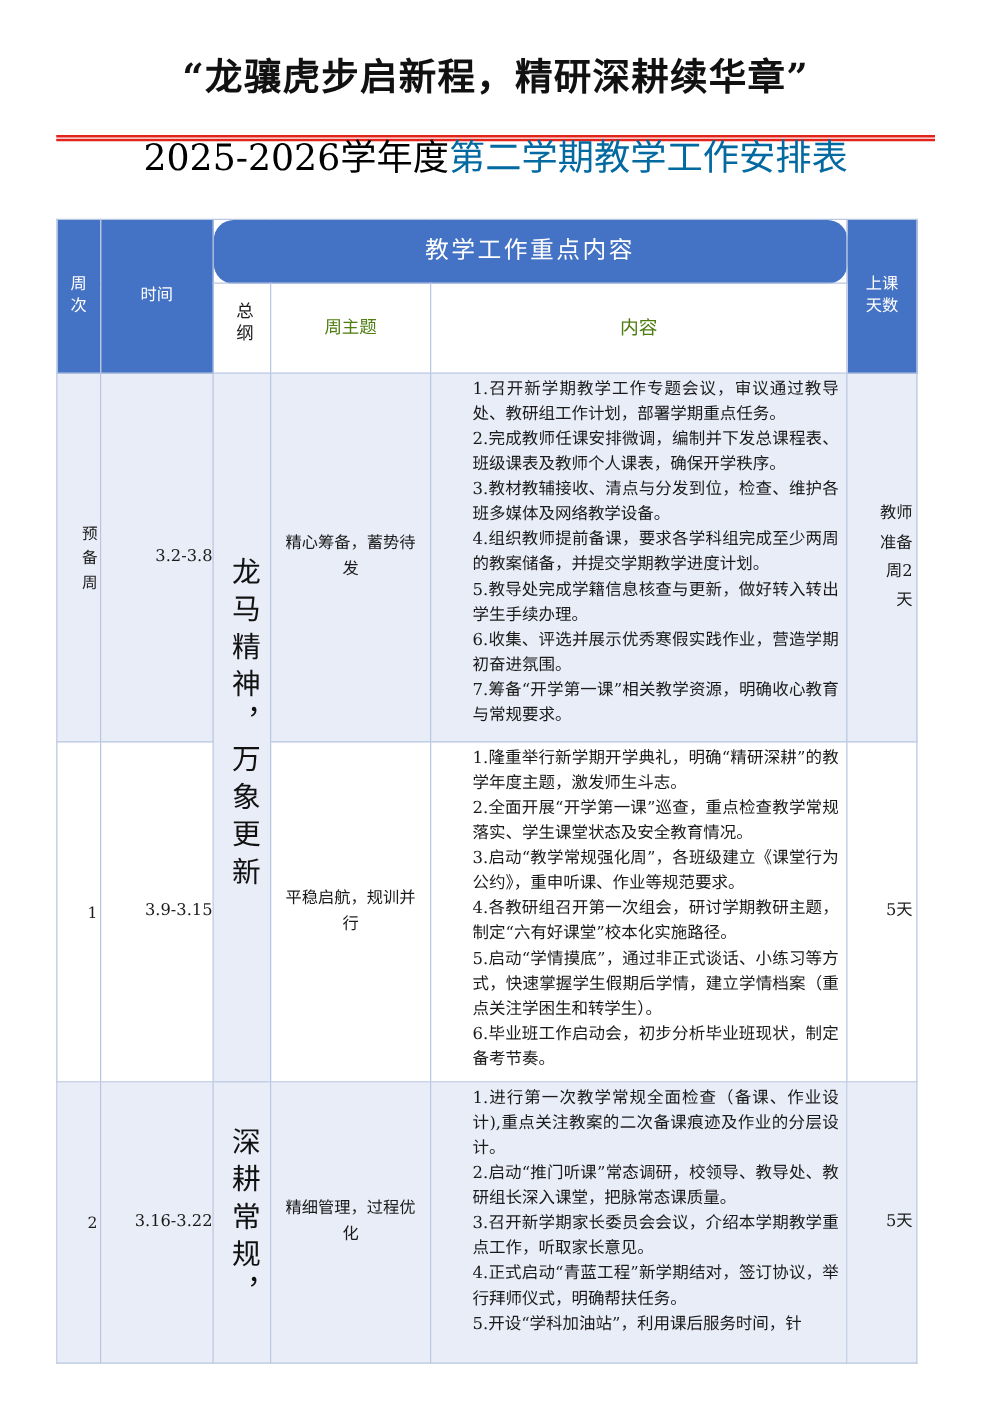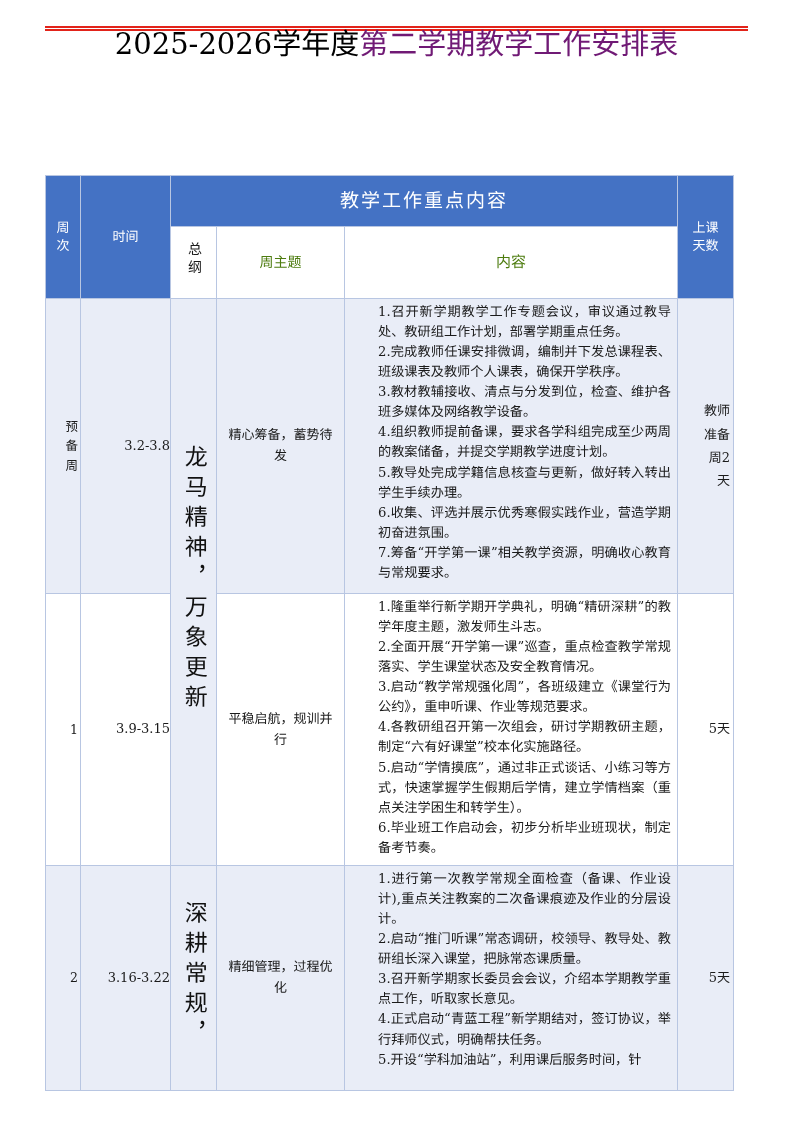--- a/index.html
+++ b/index.html
@@ -69,21 +69,21 @@
     right: 0;
     top: 2px;
     text-align: center;
     font-family: "DejaVu Serif", "Liberation Serif", serif;
     font-size: 29px;
     font-weight: 400;
     letter-spacing: 0px;
     white-space: nowrap;
   }
   .sub-title .black { color: #000000; }
-  .sub-title .red   { color: #701a75; font-family: Liberation Serif, serif; }
+  .sub-title .red   { color: #0369a1; font-family: Liberation Serif, serif; }
 
   
   .sched-table {
     position: absolute;
     left: 45px;
     top: 175px;
     width: 688px;
     border-collapse: collapse;
     table-layout: fixed;
     font-family: "DejaVu Serif", "Liberation Serif", serif;
@@ -191,20 +191,21 @@
 
   .clip-row td { overflow: hidden; }
 </style>
 </head>
 <body>
 
 <div class="page">
 
   <div class="title-block">
 
+    <div class="main-title">“龙骧虎步启新程，精研深耕续华章”</div>
 
     <div class="subtitle-wrap">
       <div class="red-rule"></div>
       <div class="sub-title">
         <span class="black">2025-2026学年度</span><span class="red">第二学期教学工作安排表</span>
       </div>
     </div>
   </div>
 
   <table class="sched-table">
@@ -219,21 +220,21 @@
 
     <thead>
       <tr>
         <td class="hdr-blue" rowspan="2" style="height:122px;">
           <span style="white-space:pre-line;">周
 次</span>
         </td>
         <td class="hdr-blue" rowspan="2">
           <span>时间</span>
         </td>
-        <td class="hdr-blue big" colspan="3" style="height:38px;">
+        <td class="hdr-blue big" colspan="3" style="height:38px;border-radius:16px;">
           <span>教学工作重点内容</span>
         </td>
         <td class="hdr-blue" rowspan="2">
           <span style="white-space:pre-line;">上课
 天数</span>
         </td>
       </tr>
       <tr>
         <td class="hdr-vert">
           <span>总纲</span>

